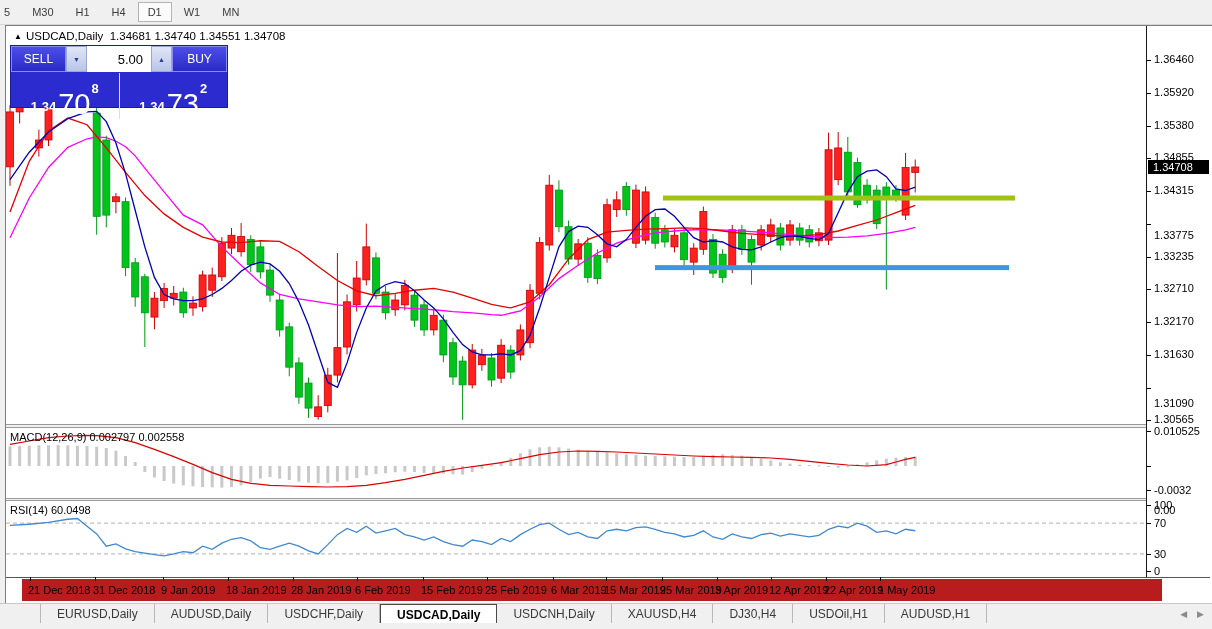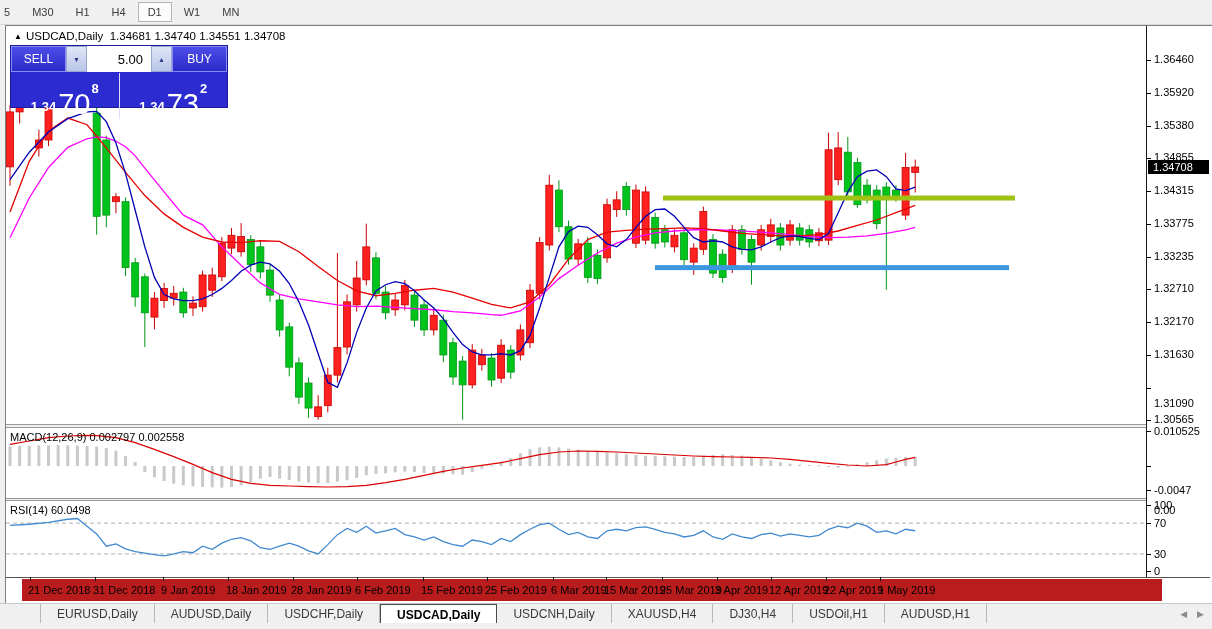--- a/index.html
+++ b/index.html
@@ -453,39 +453,39 @@
         <div class="axis-label" style="top: 27px;">1.36460</div>
         <div class="axis-tick" style="top: 67px;"></div>
         <div class="axis-label" style="top: 60px;">1.35920</div>
         <div class="axis-tick" style="top: 100px;"></div>
         <div class="axis-label" style="top: 93px;">1.35380</div>
         <div class="axis-tick" style="top: 132px;"></div>
         <div class="axis-label" style="top: 125px;">1.34855</div>
         <div class="axis-tick" style="top: 165px;"></div>
         <div class="axis-label" style="top: 158px;">1.34315</div>
         <div class="axis-tick" style="top: 198px;"></div>
-        <div class="axis-label" style="top: 191px;">1.33775</div>
+        <div class="axis-label" style="top: 203px;">1.33775</div>
         <div class="axis-tick" style="top: 231px;"></div>
         <div class="axis-label" style="top: 224px;">1.33235</div>
         <div class="axis-tick" style="top: 263px;"></div>
         <div class="axis-label" style="top: 256px;">1.32710</div>
         <div class="axis-tick" style="top: 296px;"></div>
         <div class="axis-label" style="top: 289px;">1.32170</div>
         <div class="axis-tick" style="top: 329px;"></div>
         <div class="axis-label" style="top: 322px;">1.31630</div>
         <div class="axis-tick" style="top: 362px;"></div>
         <div class="axis-label" style="top: 355px; margin-top: 16px;">1.31090</div>
         <div class="axis-tick" style="top: 394px;"></div>
         <div class="axis-label" style="top: 387px;">1.30565</div>
         <div class="price-badge" style="top: 134px;">1.34708</div>
         <div class="axis-label" style="top: 399px;">0.010525</div>
         <div class="axis-tick" style="top: 405px;"></div>
         <div class="axis-label" style="top: 434px; margin-top: 44px;">0.00</div>
         <div class="axis-tick" style="top: 440px;"></div>
-        <div class="axis-label" style="top: 458px;">-0.0047</div>
+        <div class="axis-label" style="top: 458px;">-0.0032</div>
         <div class="axis-tick" style="top: 464px;"></div>
         <div class="axis-label" style="top: 473px;">100</div>
         <div class="axis-tick" style="top: 479px;"></div>
         <div class="axis-label" style="top: 491px;">70</div>
         <div class="axis-tick" style="top: 497px;"></div>
         <div class="axis-label" style="top: 522px;">30</div>
         <div class="axis-tick" style="top: 528px;"></div>
         <div class="axis-label" style="top: 539px;">0</div>
         <div class="axis-tick" style="top: 545px;"></div>
       </div>

